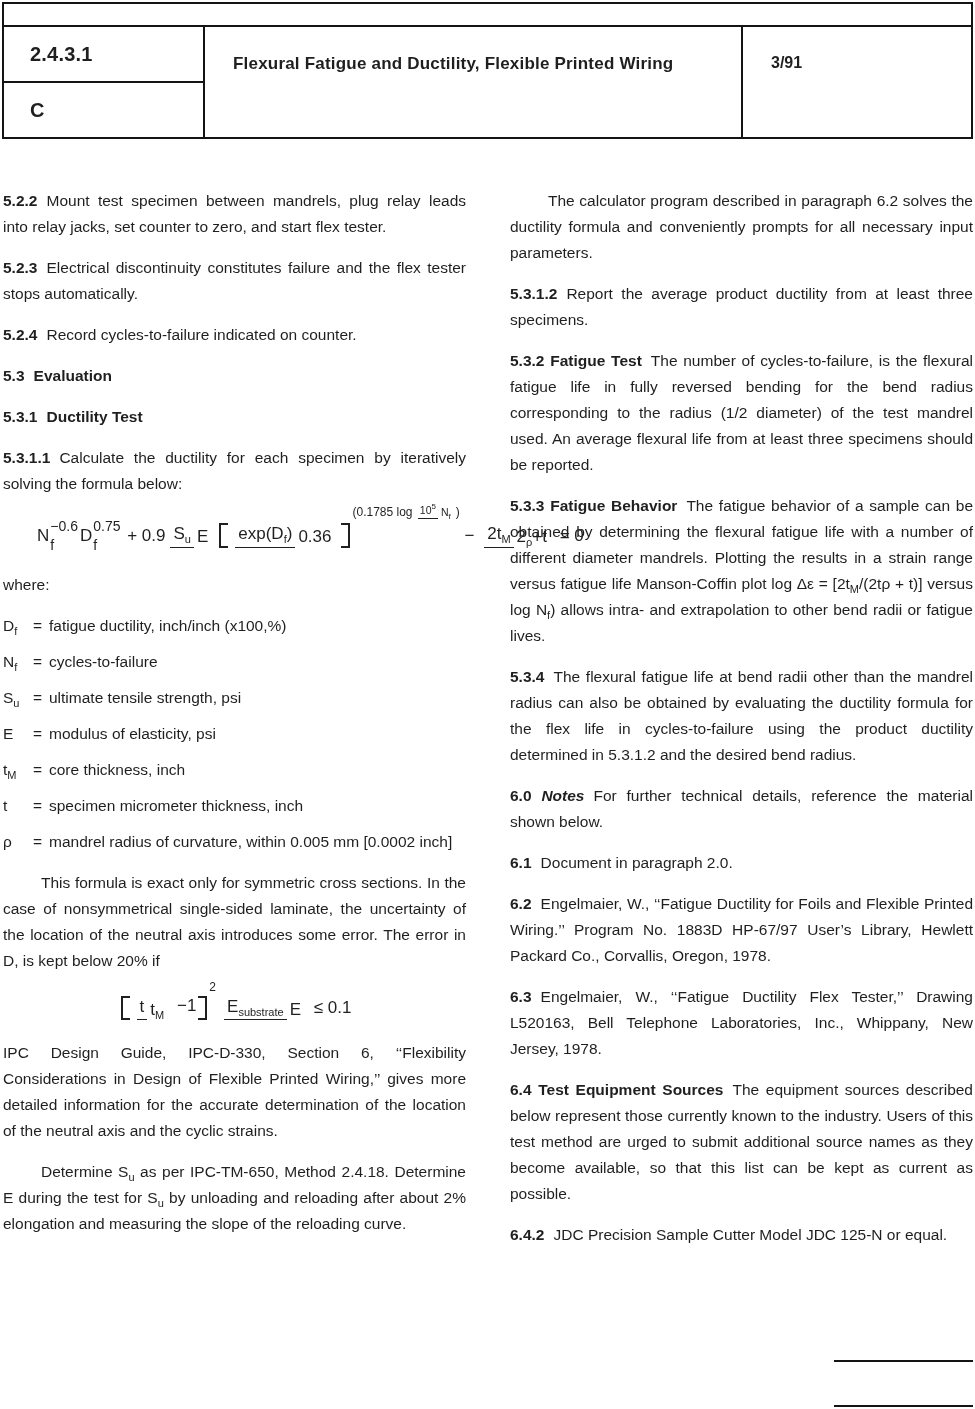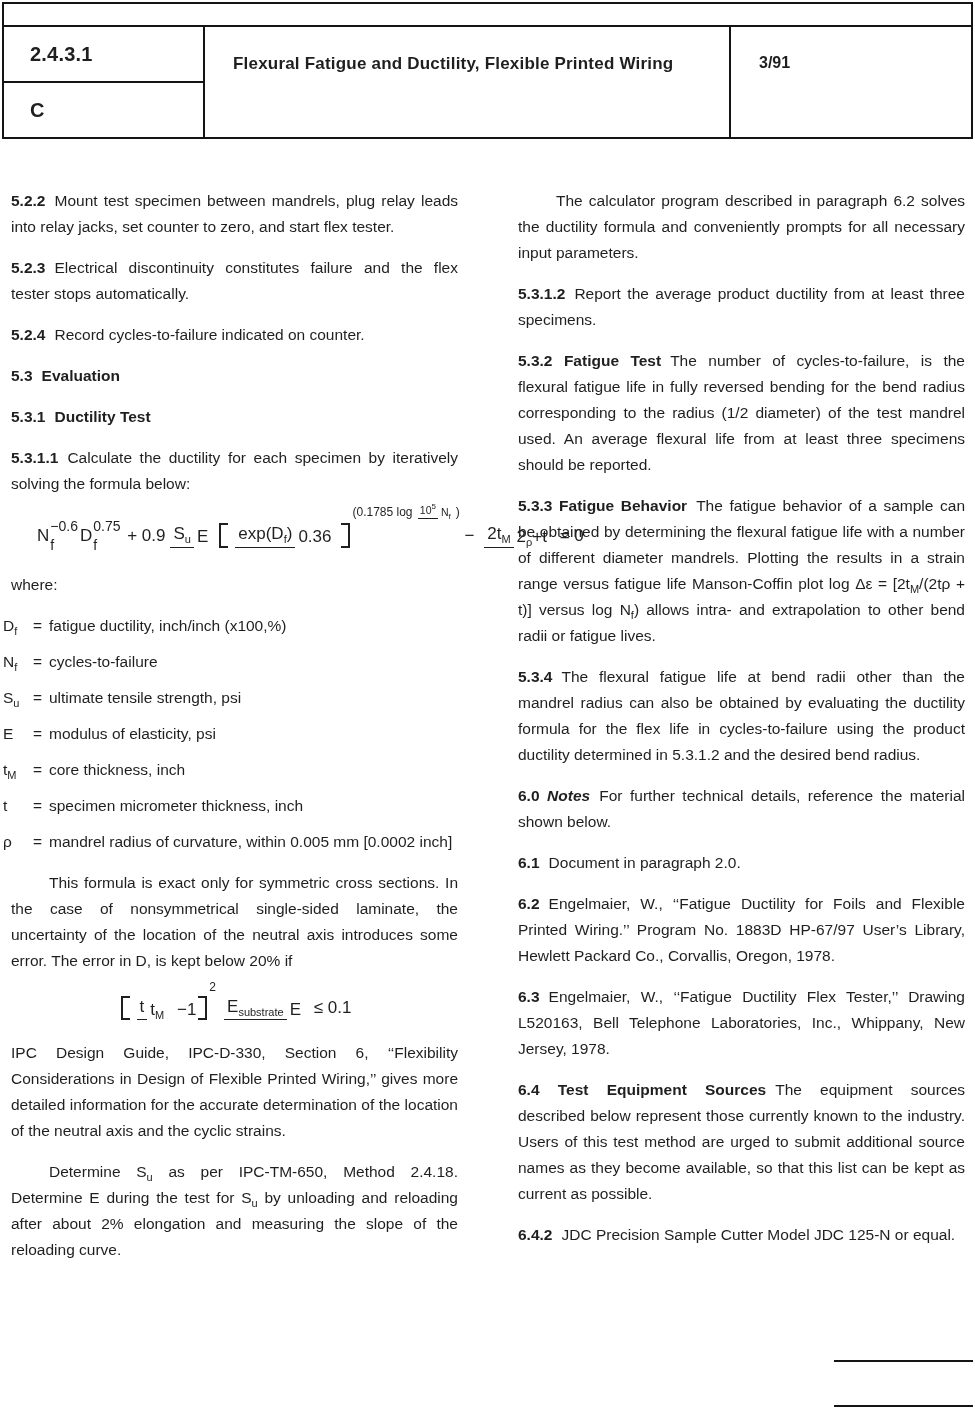--- a/index.html
+++ b/index.html
@@ -12,26 +12,26 @@
   .page{padding:2px;}
 
   
   .hdr{border:2px solid #141414;}
   .hdr-top{height:21px;border-bottom:2px solid #141414;}
   .hdr-main{display:flex;height:110px;}
   .hdr-left{width:199px;border-right:2px solid #141414;display:flex;flex-direction:column;flex:none;}
   .hdr-left .cell{flex:1;display:flex;align-items:center;padding-left:26px;font-weight:bold;font-size:20px;letter-spacing:.2px;}
   .cell-a{border-bottom:2px solid #141414;}
   .hdr-mid{flex:1;padding:27px 10px 0 28px;font-weight:bold;font-size:17px;letter-spacing:.2px;}
-  .hdr-right{width:200px;flex:none;border-left:2px solid #141414;padding:27px 12px 0 28px;font-weight:bold;font-size:16px;}
+  .hdr-right{width:200px;flex:none;border-left:2px solid #141414;padding:27px 0 0 28px;font-weight:bold;font-size:16px;}
 
   
   .cols{display:flex;gap:44px;margin-top:49px;padding:0 1px;}
   .col{width:463px;flex:none;}
-  .para{font-size:15.5px;line-height:26px;text-align:justify;margin:0 8px 15px;}
+  .para{font-size:15.5px;line-height:26px;text-align:justify;margin:0 0 15px;}
   .para.indent{text-indent:38px;}
   .b{font-weight:bold;}
   .bi{font-weight:bold;font-style:italic;}
   .gap{margin-right:9px;}
   .isub{font-size:11px;vertical-align:-4px;line-height:0;}
   .isup{font-size:11px;vertical-align:7px;line-height:0;}
 
   
   .defs{margin:4px 0 15px;}
   .defrow{display:flex;font-size:15.5px;line-height:26px;margin-bottom:10px;}
@@ -40,21 +40,21 @@
   .dtext{flex:1;}
 
   
   .mathwrap{margin:22px 0 20px 34px;display:flex;}
   .mathwrap.center{margin-left:0;justify-content:center;}
   .mrow{display:inline-flex;align-items:center;font-size:17px;white-space:nowrap;}
   .frac{display:inline-flex;align-items:center;margin:0 5px;line-height:1.25;}
   .fnum{border-bottom:1.7px solid #1f1f1f;padding:0 3px 2px;text-align:center;white-space:nowrap;}
   .fden{padding:2px 3px 0;text-align:center;white-space:nowrap;}
   .ss{display:inline-flex;flex-direction:column;justify-content:space-between;height:33px;font-size:14px;line-height:1;margin:0 2px 0 1px;}
-  .brk{display:inline-flex;align-items:flex-end;margin-left:3px;}
+  .brk{display:inline-flex;align-items:flex-start;margin-left:3px;}
   .lbr,.rbr{align-self:stretch;width:7px;border:2.2px solid #1f1f1f;}
   .lbr{border-right:0;margin-right:2px;}
   .rbr{border-left:0;margin-left:2px;}
   .bexp{position:relative;top:-24px;font-size:12px;display:inline-flex;align-items:center;margin-left:2px;white-space:nowrap;}
   .bexp .frac{font-size:10.5px;margin:0 2px;line-height:1.15;}
   .bexp .fnum{border-bottom:1.2px solid #1f1f1f;padding:0 2px 1px;}
   .bexp .isup{font-size:8px;vertical-align:5px;}
   .bexp .isub{font-size:8px;vertical-align:-3px;}
   .sup2{position:relative;top:-21px;font-size:12px;margin:0 3px 0 2px;}
 

